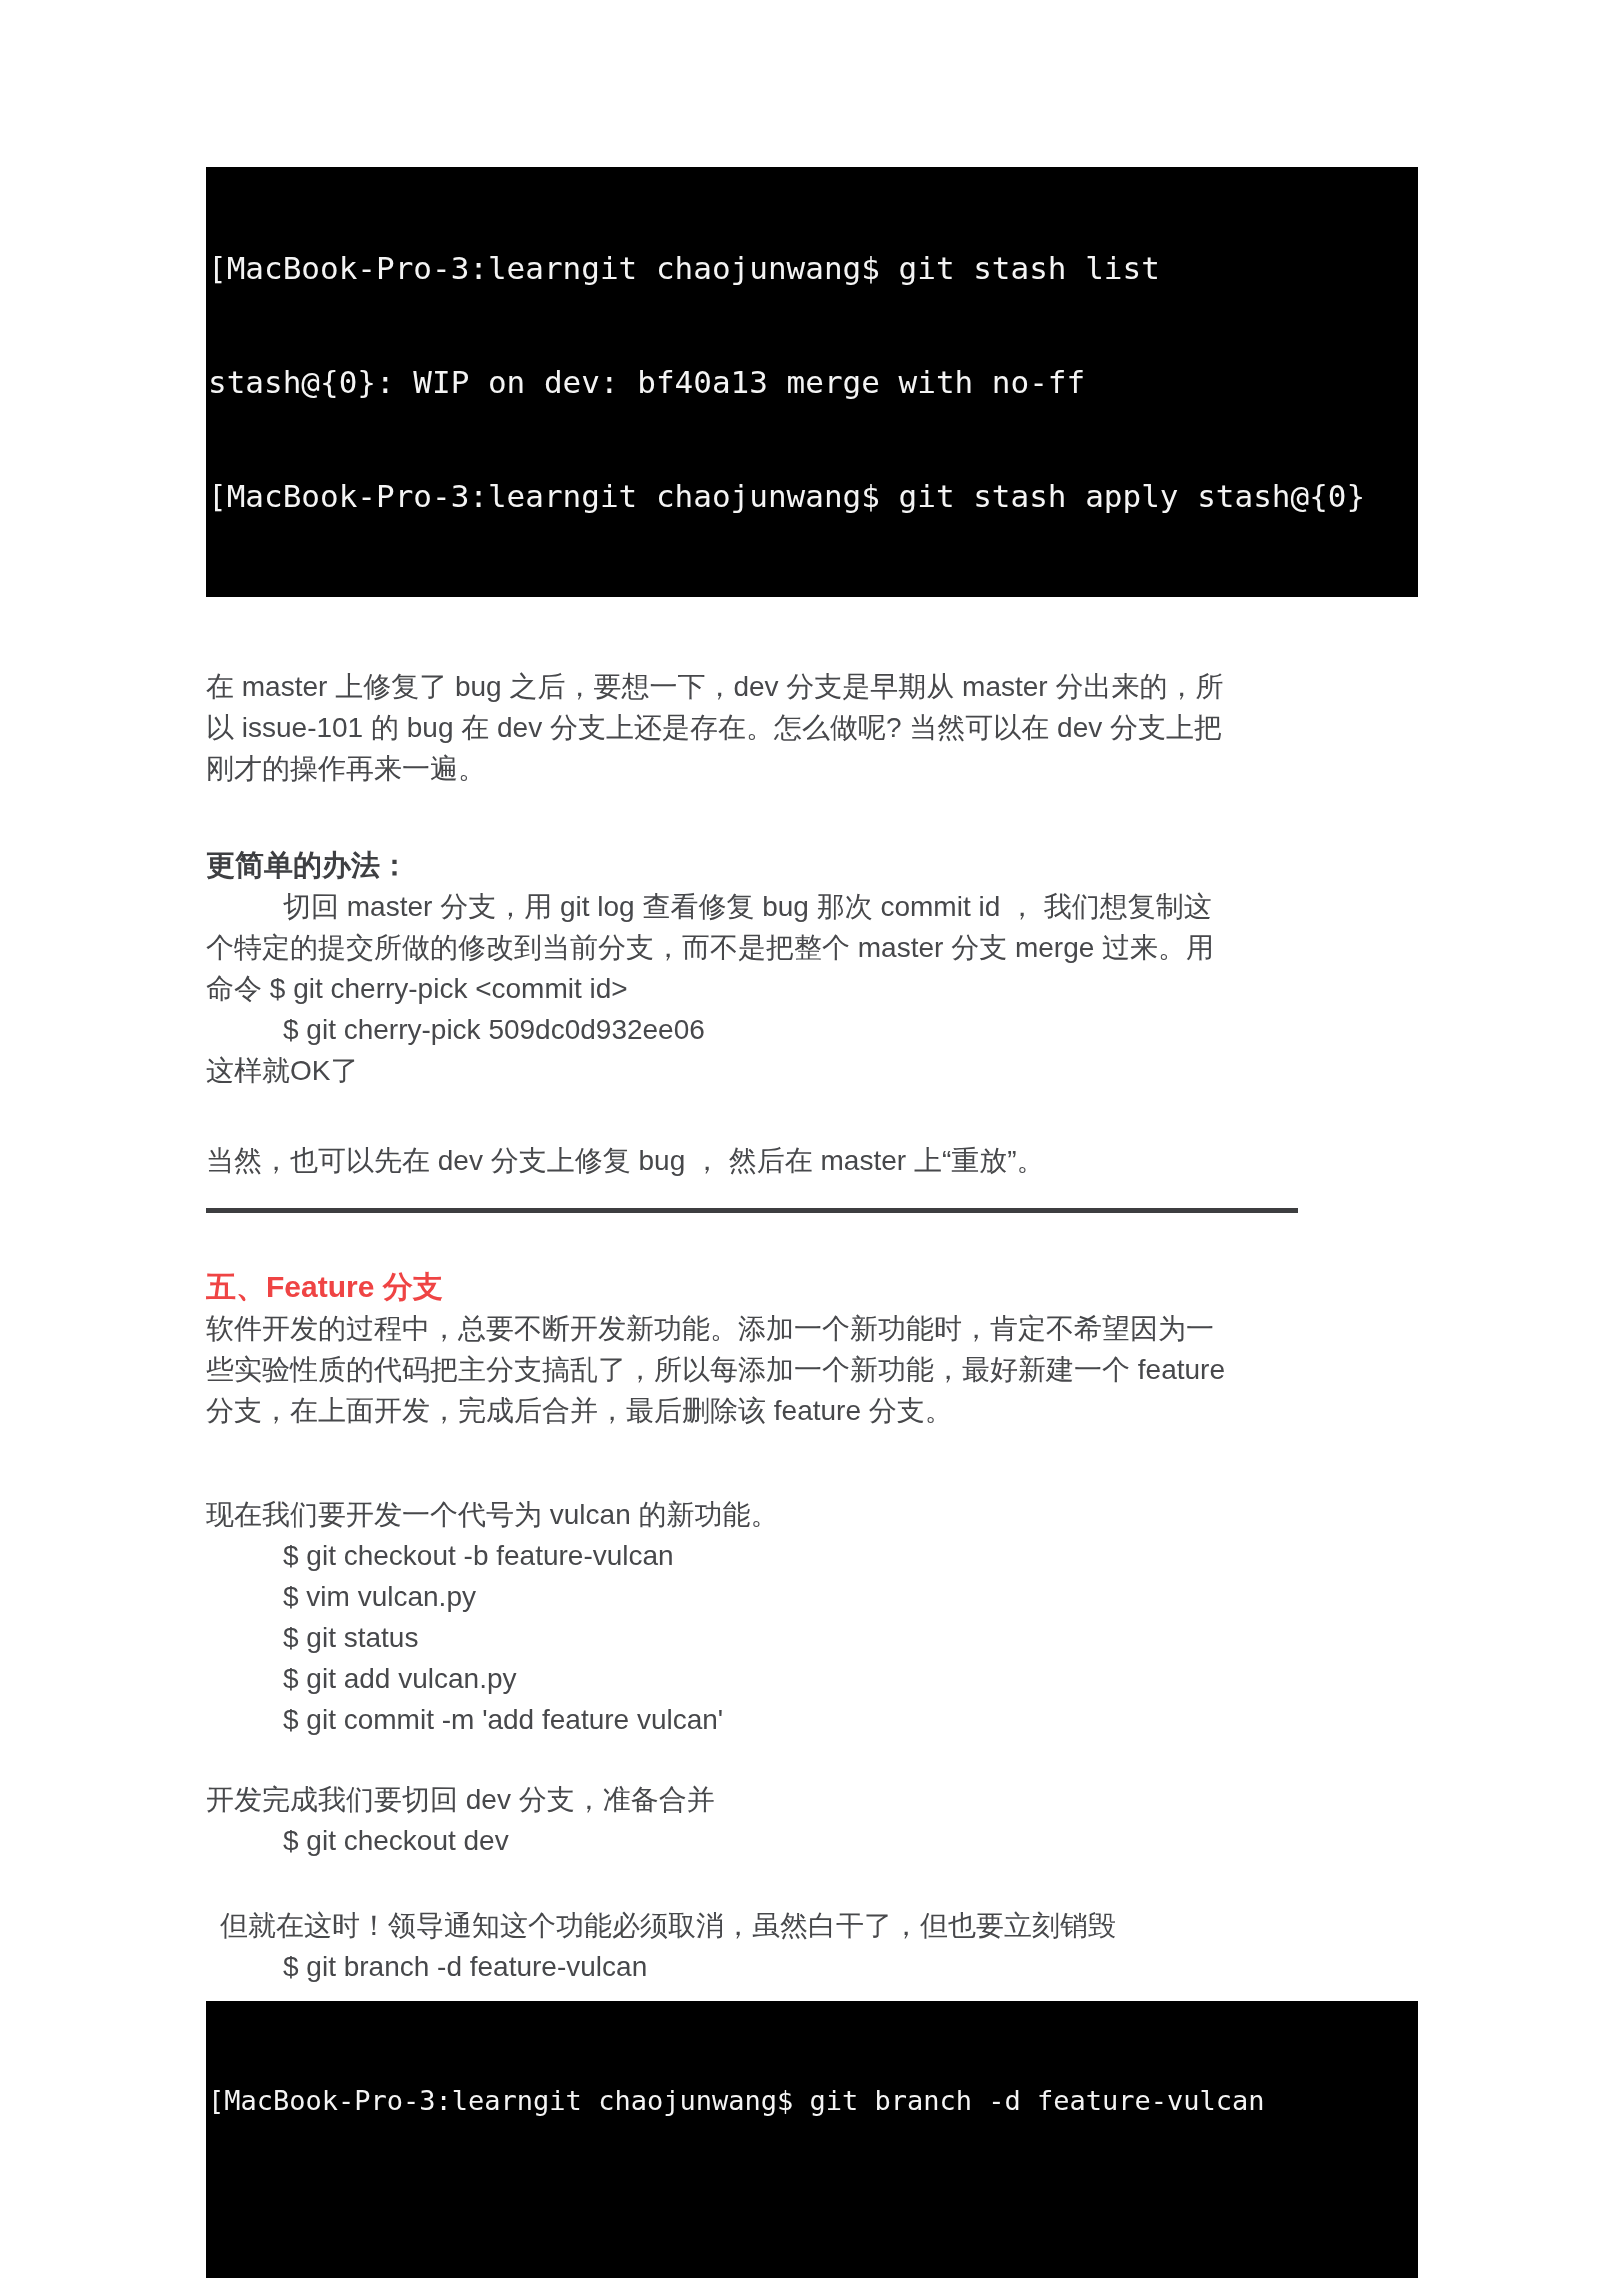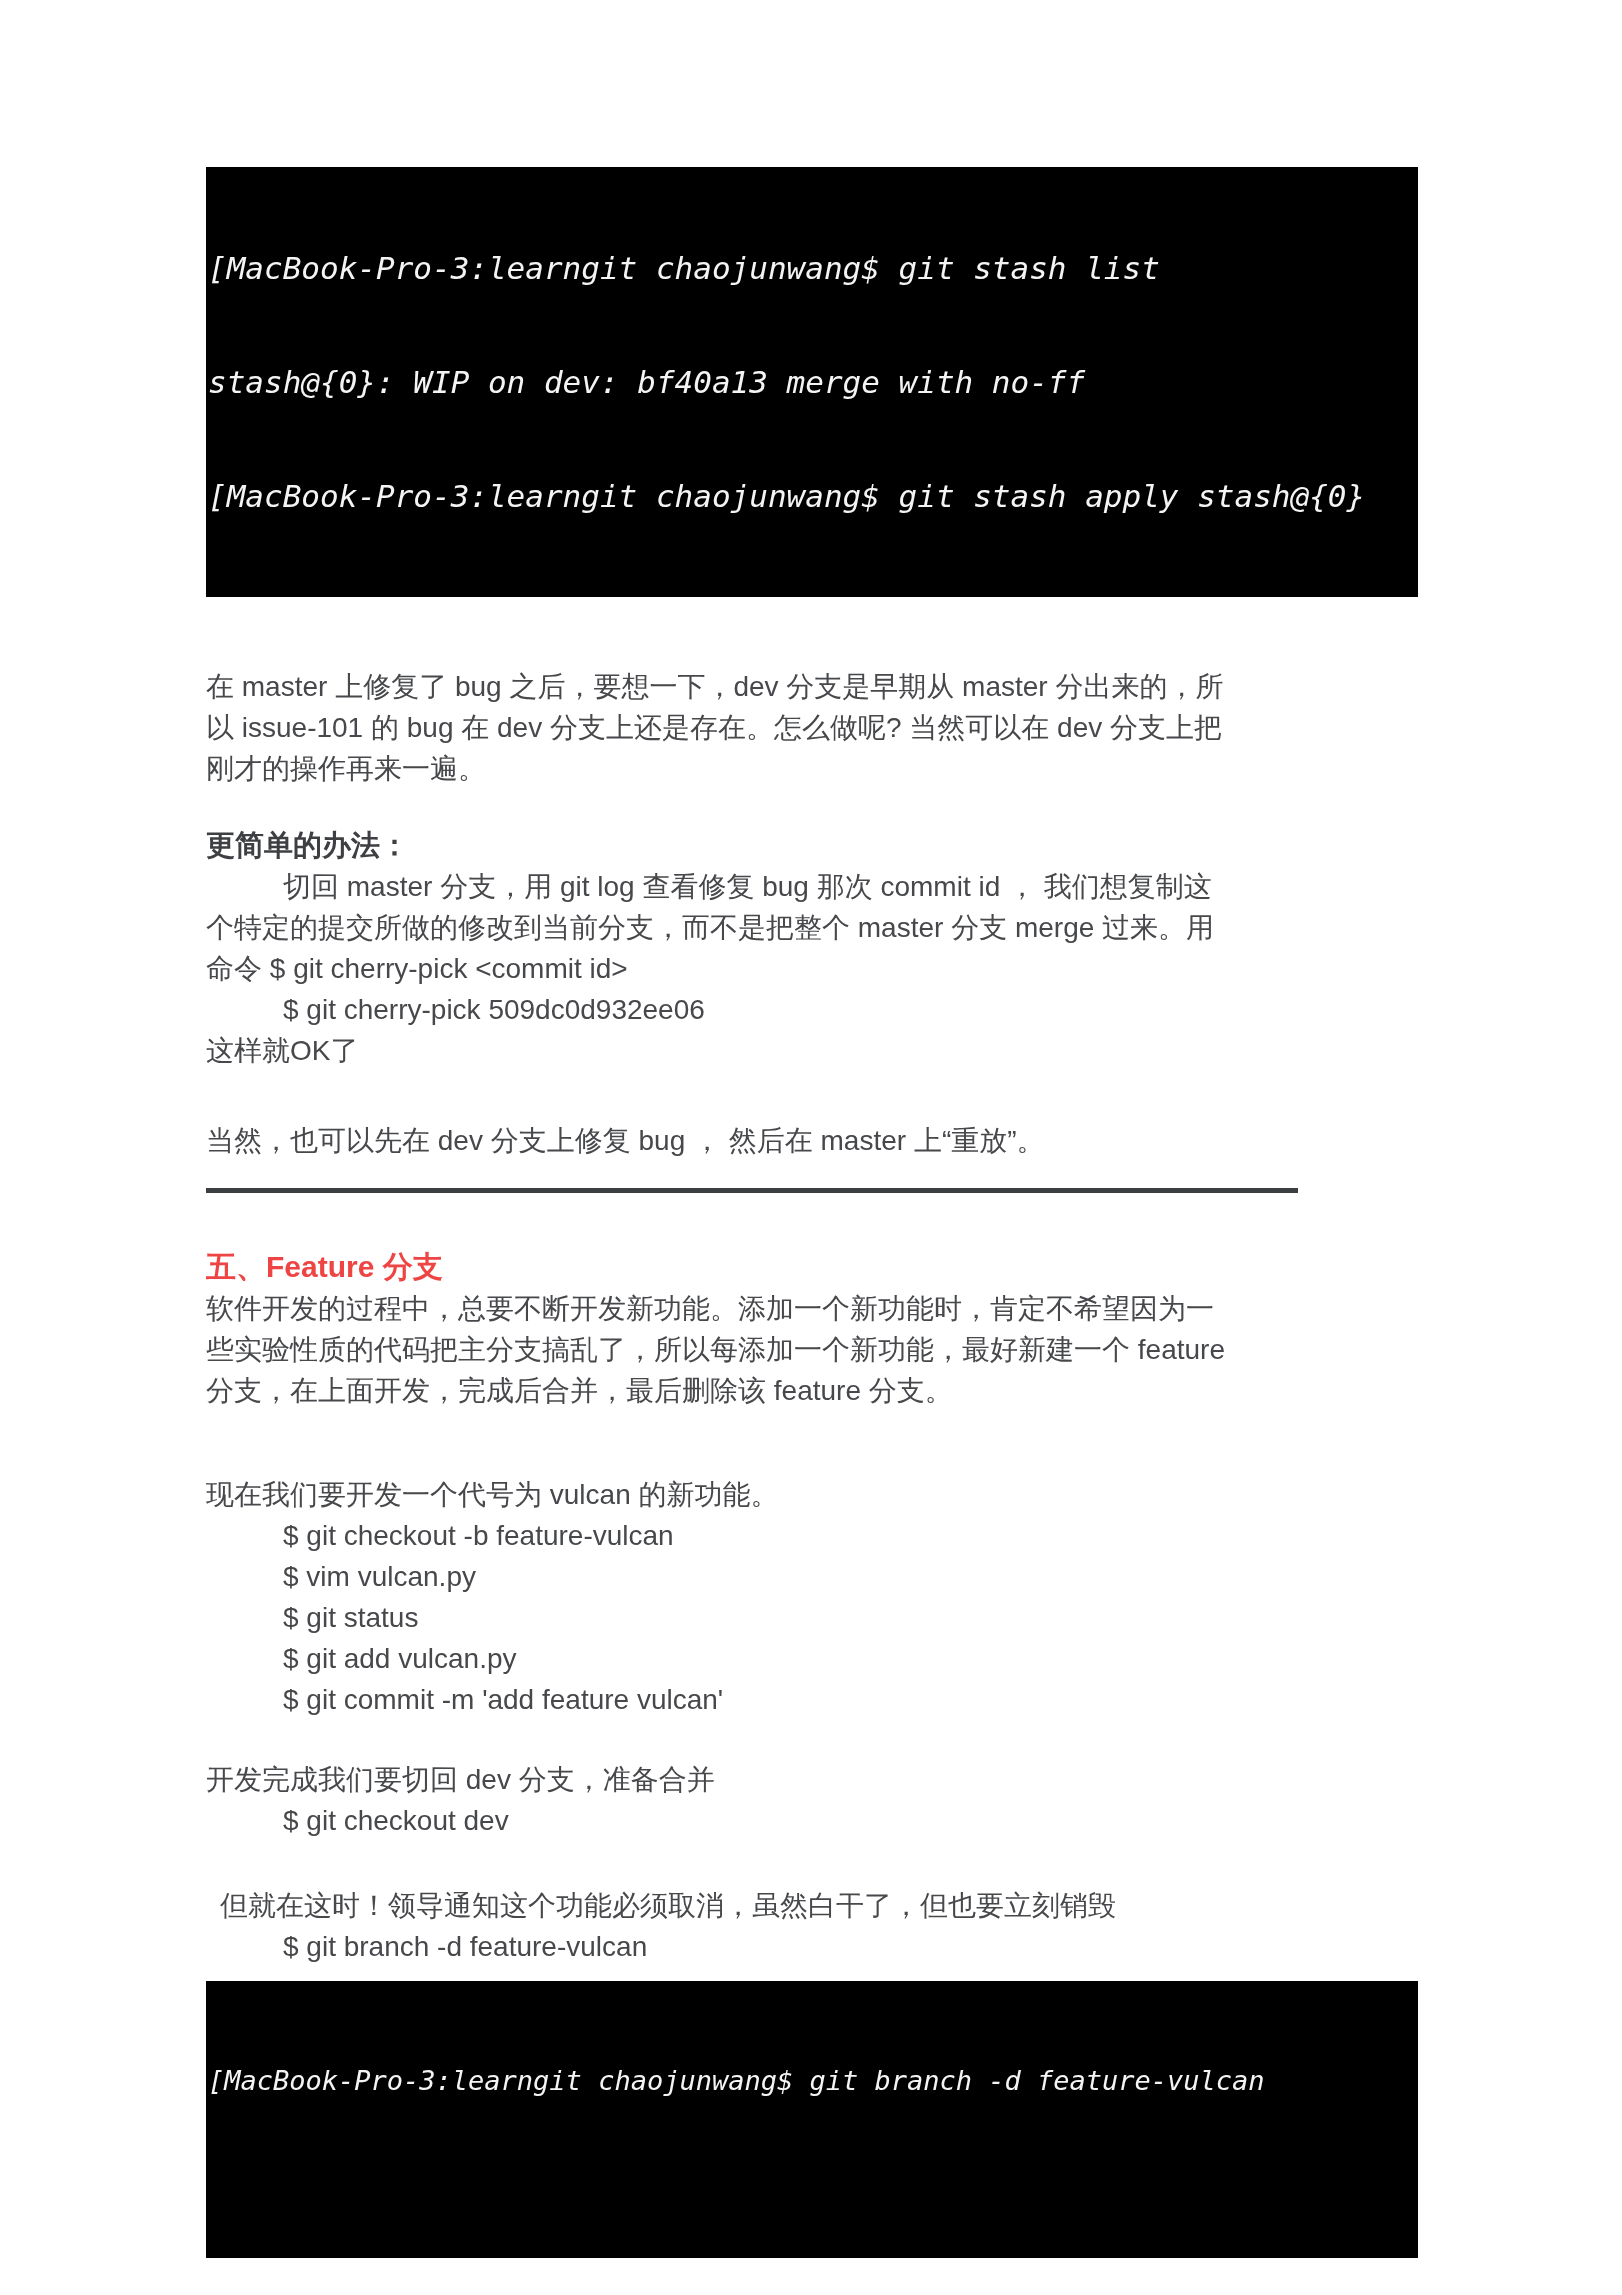--- a/index.html
+++ b/index.html
@@ -4,31 +4,31 @@
 <style>
   html,body{margin:0;padding:0;}
   body{
     width:1622px;height:2295px;background:#ffffff;overflow:hidden;
     font-family:"Liberation Sans","DejaVu Sans",sans-serif;
   }
   .page{position:relative;width:1622px;height:2295px;padding:167px 180px 0 206px;box-sizing:border-box;}
   
   .term{background:#000000;width:1210px;color:#f4f4f4;
         font-family:"DejaVu Sans Mono","Liberation Mono",monospace;
-        position:relative;white-space:pre;overflow:hidden;font-style:italic;}
+        position:relative;white-space:pre;overflow:hidden;}
   .term .tl{display:block;}
   .t1{font-size:31px;line-height:38px;padding:5.9px 0 5.9px 2px;}
   .t2{font-size:27px;line-height:38px;padding:5.2px 0 5.2px 2px;margin-top:14.4px;}
   
   .line{font-size:28px;line-height:41px;color:#47484b;white-space:pre;}
   .indent{padding-left:77px;}
   .h-bold{font-size:29px;line-height:41px;font-weight:bold;color:#3e3f42;white-space:pre;}
   .h-blue{font-size:30px;line-height:43px;font-weight:bold;white-space:pre;}
   .m-intro{margin-top:69px;}
-  .m-h1{margin-top:36px;}
+  .m-h1{margin-top:56px;}
   .m-replay{margin-top:49px;}
   .rule{height:4.6px;width:1092px;background:#3d3e40;margin-top:27.5px;border:none;}
   .m-hblue{margin-top:52px;}
   .m-develop{margin-top:63px;}
   .m-switch{margin-top:39px;}
   .m-cancel{margin-top:44px;margin-left:14px;}
 </style>
 </head>
 <body>
 

